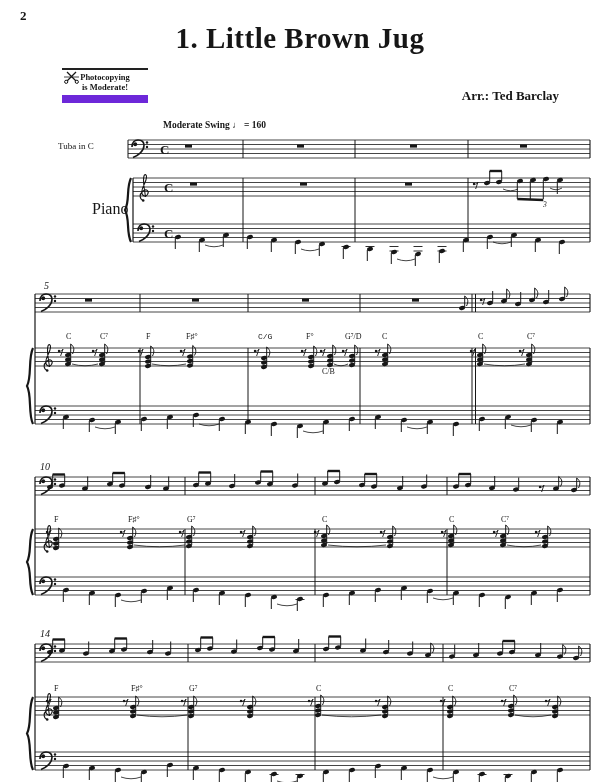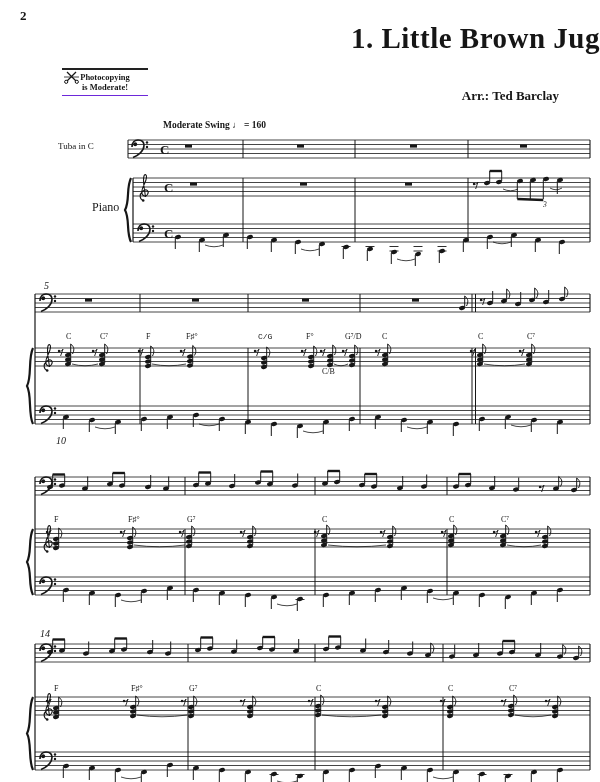--- a/index.html
+++ b/index.html
@@ -1,27 +1,27 @@
 <!DOCTYPE html>
 <html><head>
 <meta charset="utf-8">
 <style>
   html,body{margin:0;padding:0;background:#888;}
   .page{position:relative;width:600px;height:782px;background:#fff;overflow:hidden;
         font-family:"Liberation Serif","DejaVu Serif",serif;color:#161616;}
   .t{position:absolute;white-space:nowrap;}
   .page-num{left:20px;top:8px;font-size:13px;font-weight:bold;}
-  .title{left:0;top:22px;width:100%;text-align:right;font-size:29px;font-weight:bold;letter-spacing:.5px;}
+  .title{left:0;top:22px;width:100%;text-align:center;font-size:29px;font-weight:bold;letter-spacing:.5px;}
   .arranger{right:41px;top:88px;font-size:13px;font-weight:bold;}
-  .badge{position:absolute;left:62px;top:68px;width:86px;border-top:2px solid #222;border-bottom:1px solid #6d28d9;
+  .badge{position:absolute;left:62px;top:68px;width:86px;border-top:2px solid #222;border-bottom:8px solid #6d28d9;
          text-align:center;padding:2px 0 3px 0;}
   .badge .bl{font-size:8.5px;font-weight:bold;line-height:1.2;display:block;}
   .tempo{left:163px;top:120px;font-size:9.5px;font-weight:bold;font-family:"Liberation Serif","DejaVu Sans",serif;}
   .inst{font-size:9px;}
-  .piano-lbl{font-size:12px;}
+  .piano-lbl{font-size:16px;}
   .timesig{font-size:13px;font-weight:bold;line-height:1;}
   .mnum{font-size:10px;font-style:italic;}
   .c{font-size:8px;font-family:"Liberation Serif","DejaVu Sans",serif;}
   .trip{font-size:7.5px;font-style:italic;}
   svg{position:absolute;left:0;top:0;}
 </style>
 </head>
 <body>
 
 <div class="page">
@@ -763,21 +763,21 @@
   <span class="t inst" style="left:58px;top:141px;">Tuba in C</span>
   <span class="t piano-lbl" style="left:92px;top:200px;">Piano</span>
 
   <span class="t timesig" style="left:160px;top:143px;">C</span>
   <span class="t timesig" style="left:164px;top:181px;">C</span>
   <span class="t timesig" style="left:164px;top:227px;">C</span>
 
   <span class="t trip" style="left:543px;top:200px;">3</span>
 
   <span class="t mnum" style="left:44px;top:280px;">5</span>
-  <span class="t mnum" style="left:40px;top:435px;margin-left:16px;">10</span>
+  <span class="t mnum" style="left:40px;top:461px;">10</span>
   <span class="t mnum" style="left:40px;top:628px;">14</span>
 
   <span class="t c" style="left:66px;top:332px;">C</span>
   <span class="t c" style="left:100px;top:332px;">C⁷</span>
   <span class="t c" style="left:146px;top:332px;">F</span>
   <span class="t c" style="left:186px;top:332px;">F♯°</span>
   <span class="t c" style="left:258px;top:332px;font-family:Liberation Mono, monospace;">C/G</span>
   <span class="t c" style="left:306px;top:332px;">F°</span>
   <span class="t c" style="left:322px;top:332px;margin-top:35px;">C/B</span>
   <span class="t c" style="left:345px;top:332px;">G⁷/D</span>

